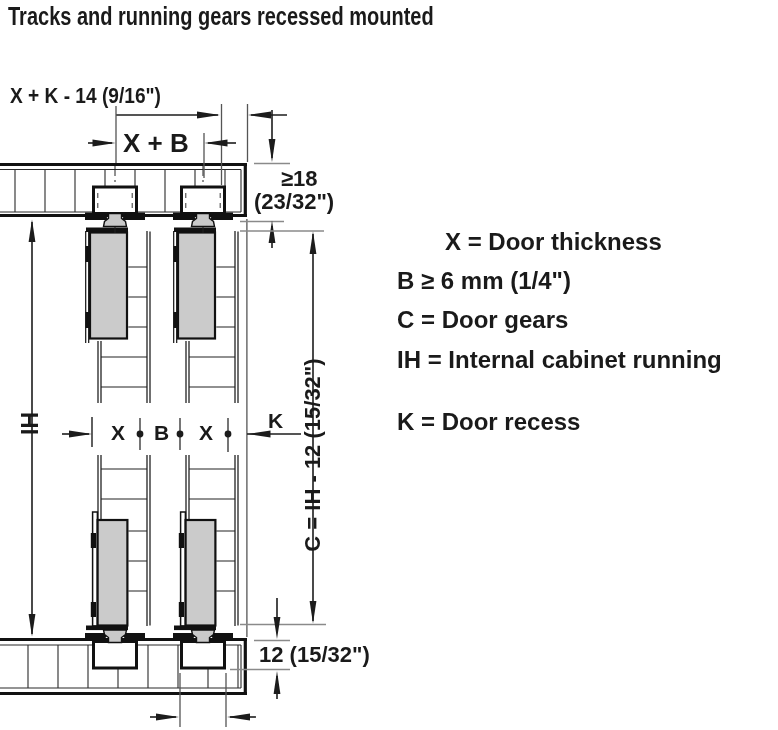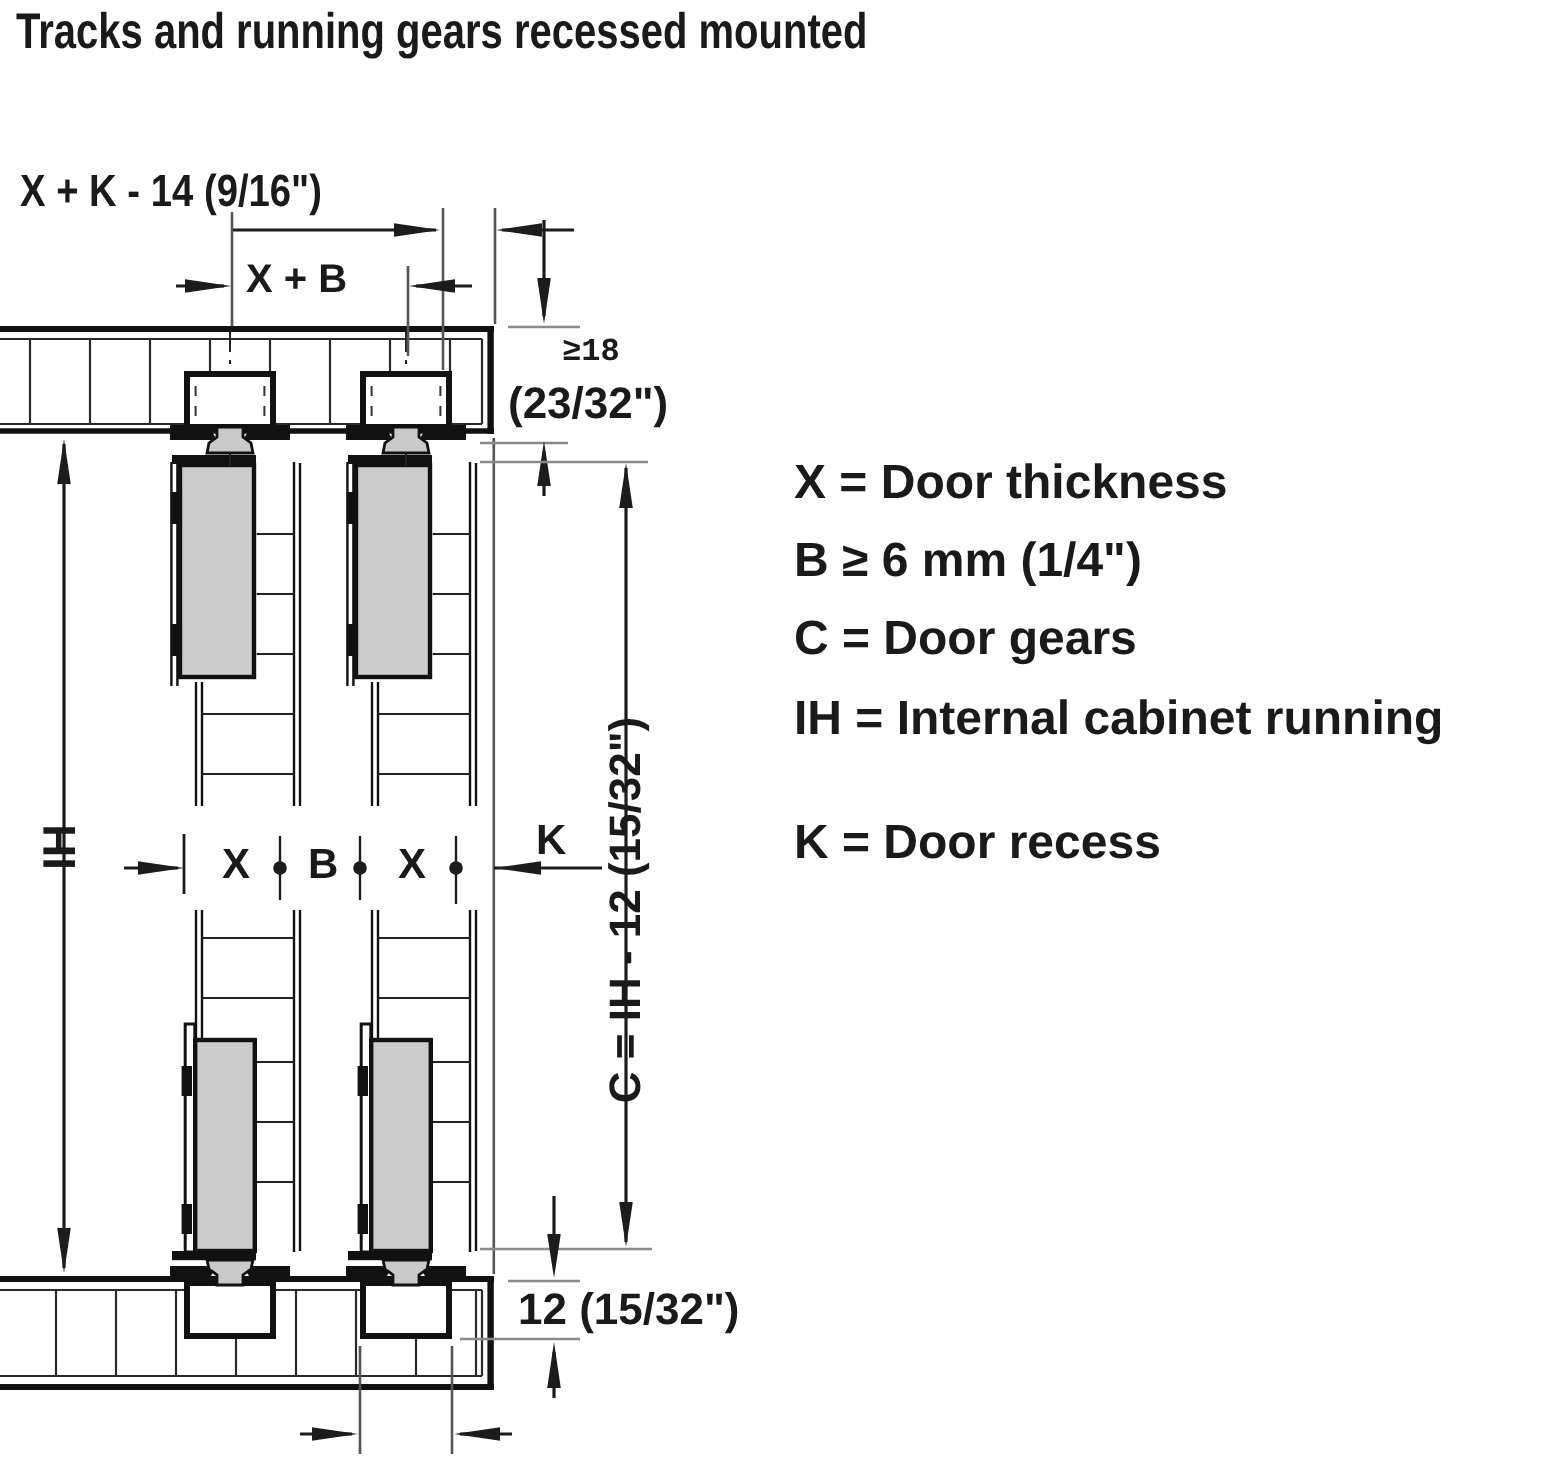--- a/index.html
+++ b/index.html
@@ -2,34 +2,34 @@
 <html><head>
 <meta charset="utf-8">
 <style>
   html,body{margin:0;padding:0;background:#fff;}
   body{width:778px;height:730px;position:relative;overflow:hidden;
        font-family:"Liberation Sans",sans-serif;color:#1a1a1a;}
   #art{position:absolute;left:0;top:0;z-index:0;}
   .lbl{position:absolute;z-index:2;font-weight:bold;white-space:nowrap;color:#1a1a1a;line-height:1;}
   .title{left:8px;top:4px;font-size:25px;transform:scaleX(0.8);transform-origin:0 0;}
   .xk14{left:10px;top:85px;font-size:22.5px;transform:scaleX(0.85);transform-origin:0 0;}
-  .xb{left:123px;top:130px;font-size:20px;}
-  .ge18{left:281px;top:168px;font-size:16px;font-family:Liberation Mono, monospace;}
+  .xb{left:123px;top:130px;font-size:26px;}
+  .ge18{left:281px;top:168px;font-size:22px;}
   .in2332{left:254px;top:191px;font-size:22px;}
   .xlab1{left:111px;top:422px;font-size:21px;}
   .blab{left:154px;top:422px;font-size:21px;}
   .xlab2{left:199px;top:422px;font-size:21px;}
   .klab{left:268px;top:410px;font-size:21px;}
   .d12{left:259px;top:644px;font-size:22px;}
   .vlabel{position:absolute;z-index:2;font-weight:bold;white-space:nowrap;color:#1a1a1a;
           width:300px;text-align:center;transform:rotate(-90deg);line-height:1;}
   .ihlab{left:-120px;top:412px;font-size:23px;}
   .clab{left:163px;top:444px;font-size:22px;}
   .legend{position:absolute;left:397px;z-index:2;font-weight:bold;font-size:24px;white-space:nowrap;line-height:1;}
-  .lg0{top:230px;} .lg1{top:269px;} .lg2{top:308px;} .lg3{top:348px;} .lg4{top:410px;}
+  .lg0{top:230px;margin-left:48px;} .lg1{top:269px;} .lg2{top:308px;} .lg3{top:348px;} .lg4{top:410px;}
 </style>
 </head>
 <body>
 
 <svg id="art" width="778" height="730" viewBox="0 0 778 730">
   <defs>
 
     <g id="track-top-g">
       <path d="M115,166 V233" stroke="#222" stroke-width="1" stroke-dasharray="10 4 2 4" fill="none"></path>
       <rect x="93.5" y="187" width="43" height="26.5" fill="#fff" stroke="#111" stroke-width="3"></rect>

